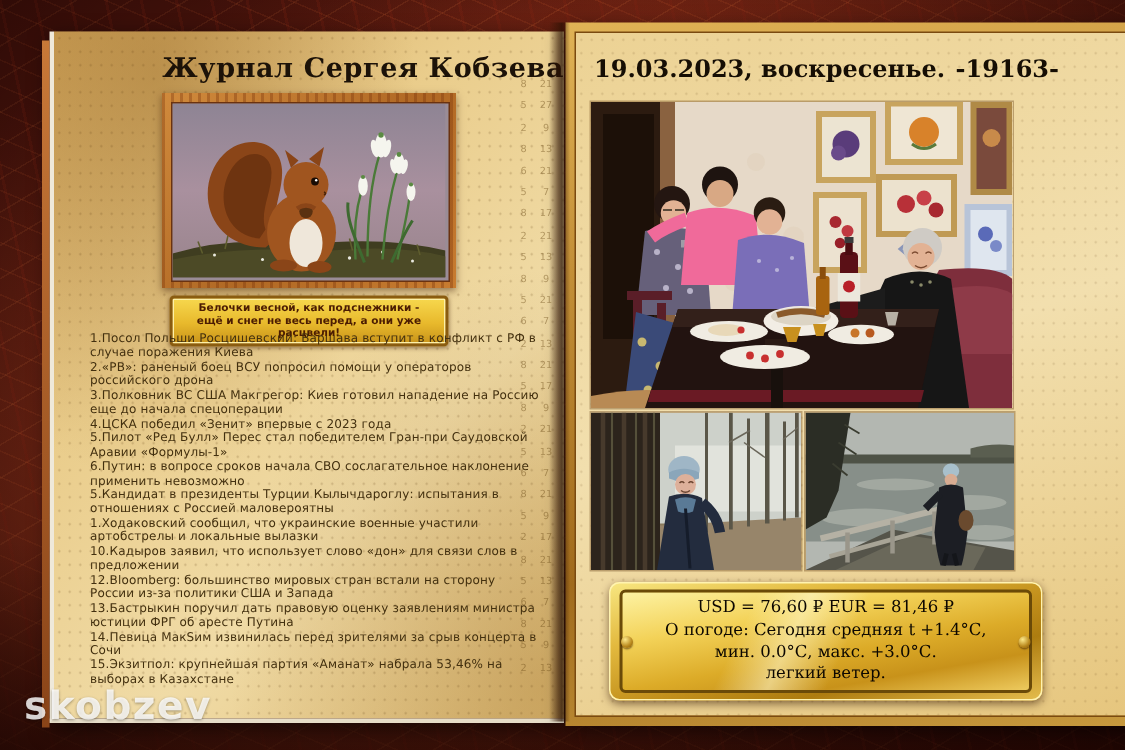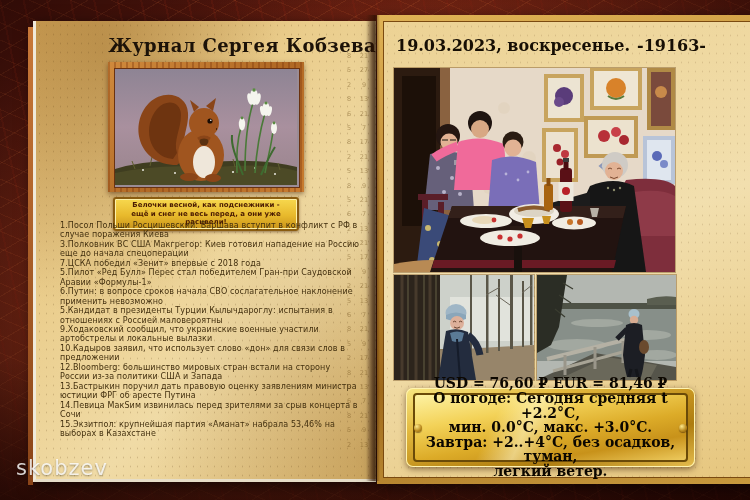--- a/index.html
+++ b/index.html
@@ -69,27 +69,27 @@
   .rp-photo-pier{left:153px;top:253px;width:139px;height:105px;}
   
   .plaque{position:absolute;left:22px;top:366px;width:289px;height:79px;box-sizing:border-box;
     background:linear-gradient(165deg,#f8e782 0%,#e3b93e 28%,#c2901c 55%,#ad7c10 72%,#e5bd4e 100%);
     border-radius:7px;padding:5px 7px;box-shadow:0 2px 6px rgba(50,20,0,.55),inset 0 0 0 1px #fff3b0;}
   .plaque-inner{position:relative;width:100%;height:100%;box-sizing:border-box;border:2px solid #6a4a08;border-radius:4px;
     background:
       linear-gradient(115deg, rgba(255,250,200,0) 30%, rgba(255,250,210,.55) 42%, rgba(255,250,200,0) 55%),
       linear-gradient(170deg,#fdf2a2 0%,#f3d258 30%,#dcab28 58%,#c8921a 78%,#edca5e 100%);
     display:flex;flex-direction:column;justify-content:center;}
-  .plaque-line{font-family:"DejaVu Serif",serif;font-weight:bold;font-size:14px;line-height:14.6px;
+  .plaque-line{font-family:"DejaVu Serif",serif;font-weight:normal;font-size:11px;line-height:14.6px;
     text-align:center;color:#0c0700;}
   .screw{position:absolute;top:50%;width:8px;height:8px;margin-top:-4px;border-radius:50%;
     background:radial-gradient(circle at 35% 30%,#fde98a,#b8871c 60%,#7a5208);box-shadow:0 1px 1px rgba(60,30,0,.5);}
   .screw.l{left:-1px;} .screw.r{right:-1px;}
   
-  .watermark{position:absolute;left:16px;top:456px;z-index:9;font-size:21px;font-weight:normal;
+  .watermark{position:absolute;left:16px;top:456px;z-index:9;font-size:26px;font-weight:bold;
     letter-spacing:1px;color:rgba(255,255,255,.82);text-shadow:0 1px 2px rgba(0,0,0,.35);}
 </style>
 </head>
 <body>
 
 <div class="stage">
 
   <div class="page page-left">
     <div class="lp-title">Журнал Сергея Кобзева</div>
 
@@ -170,26 +170,27 @@
       </div>
     </div>
 
     <div class="caption-box">
       <div class="caption-text">Белочки весной, как подснежники - ещё и снег не весь перед, а они уже расцвели!</div>
     </div>
 
     <div class="news">
 
     <div class="news-item">1.Посол Польши Росцишевский: Варшава вступит в конфликт с РФ в случае поражения Киева</div>
+        <div class="news-item">2.«РВ»: раненый боец ВСУ попросил помощи у операторов российского дрона</div>
         <div class="news-item">3.Полковник ВС США Макгрегор: Киев готовил нападение на Россию еще до начала спецоперации</div>
-        <div class="news-item">7.ЦСКА победил «Зенит» впервые с 2018 года</div>
+        <div class="news-item">4.ЦСКА победил «Зенит» впервые с 2023 года</div>
         <div class="news-item">5.Пилот «Ред Булл» Перес стал победителем Гран-при Саудовской Аравии «Формулы-1»</div>
         <div class="news-item">6.Путин: в вопросе сроков начала СВО сослагательное наклонение применить невозможно</div>
         <div class="news-item">5.Кандидат в президенты Турции Кылычдароглу: испытания в отношениях с Россией маловероятны</div>
-        <div class="news-item">9.Ходаковский сообщил, что украинские военные участили артобстрелы и локальные вылазки</div>
+        <div class="news-item">1.Ходаковский сообщил, что украинские военные участили артобстрелы и локальные вылазки</div>
         <div class="news-item">10.Кадыров заявил, что использует слово «дон» для связи слов в предложении</div>
         <div class="news-item">12.Bloomberg: большинство мировых стран встали на сторону России из-за политики США и Запада</div>
         <div class="news-item">13.Бастрыкин поручил дать правовую оценку заявлениям министра юстиции ФРГ об аресте Путина</div>
         <div class="news-item">14.Певица МакSим извинилась перед зрителями за срыв концерта в Сочи</div>
         <div class="news-item">15.Экзитпол: крупнейшая партия «Аманат» набрала 53,46% на выборах в Казахстане</div>
       </div>
   </div>
 
   <div class="spine-col" style="left:342px;">
       <span>8</span>
@@ -478,23 +479,22 @@
           <path d="M92,102 l2,-8 M101,102 l-2,-8" stroke="#14161a" stroke-width="3"></path>
         </svg>
       </div>
 
       <div class="plaque">
         <div class="plaque-inner">
           <div class="screw l"></div>
           <div class="screw r"></div>
 
         <div class="plaque-line">USD = 76,60 ₽   EUR = 81,46 ₽</div>
-            <div class="plaque-line">О погоде:  Сегодня средняя t +2.2°С,</div>
+            <div class="plaque-line">О погоде:  Сегодня средняя t +1.4°С,</div>
             <div class="plaque-line">мин. 0.0°С, макс. +3.0°С.</div>
-            <div class="plaque-line">Завтра: +2..+4°С, без осадков, туман,</div>
             <div class="plaque-line">легкий ветер.</div>
           </div>
       </div>
 
     </div>
   </div>
 
   <div class="watermark">skobzev</div>
 </div>
 

